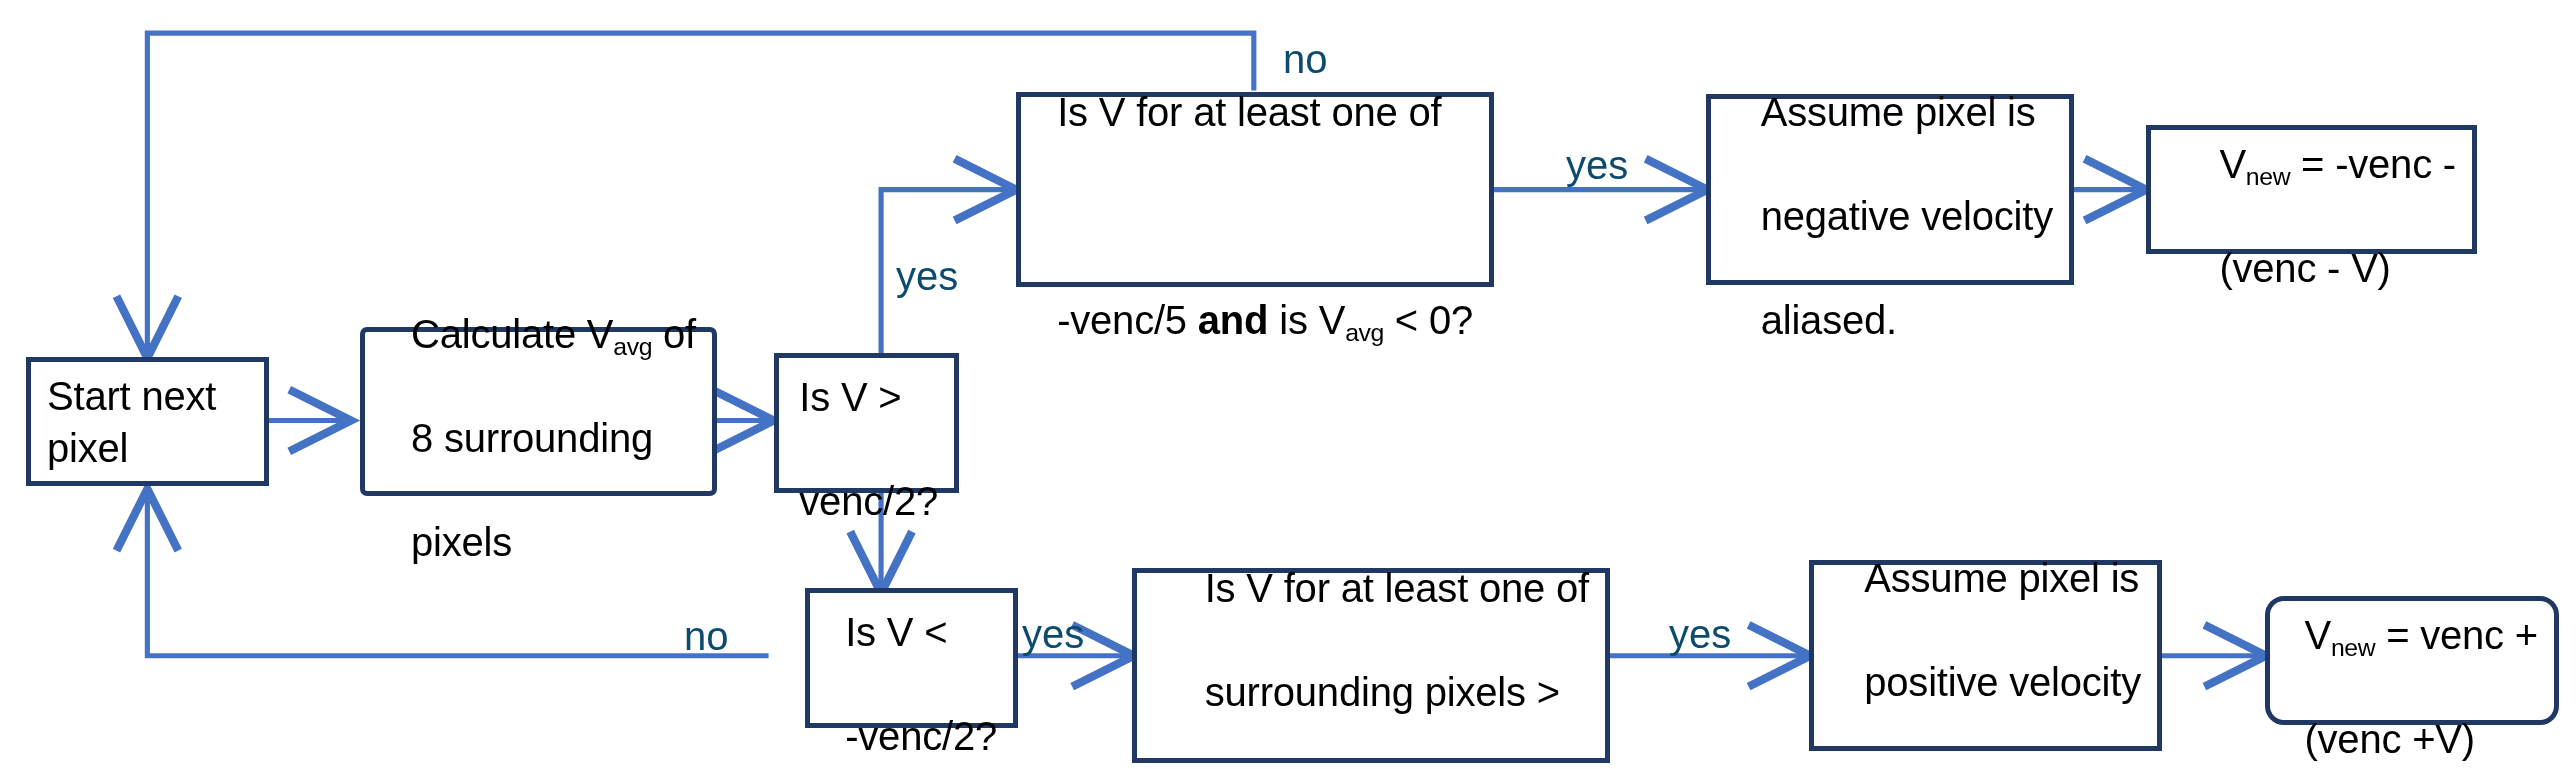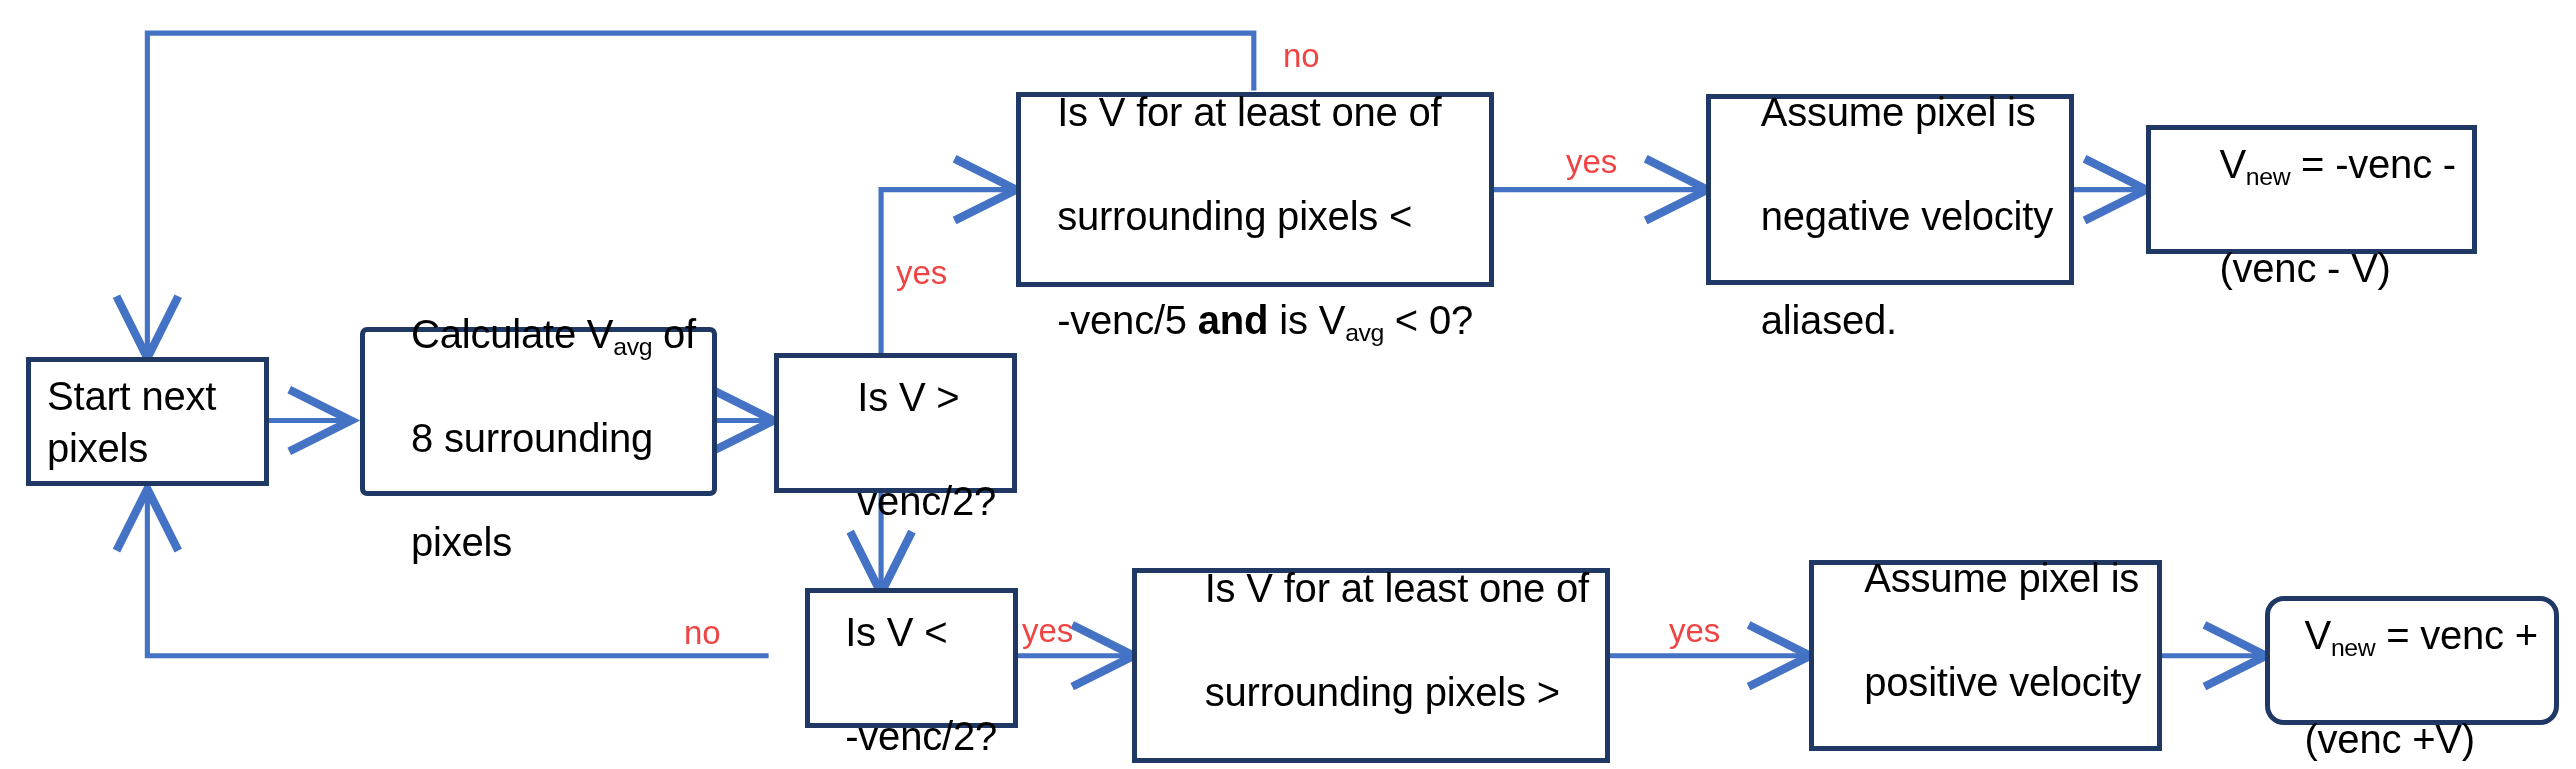--- a/index.html
+++ b/index.html
@@ -48,22 +48,22 @@
   sub {
     font-size: 0.62em;
     vertical-align: baseline;
     position: relative;
     top: 0.32em;
     letter-spacing: -0.4px;
   }
   .edge-label {
     position: absolute;
     font-family: "Liberation Sans", sans-serif;
-    font-size: 33px;
-    color: #ef4444;
+    font-size: 40px;
+    color: #0c4a6e;
     z-index: 4;
     white-space: nowrap;
   }
 </style>
 </head>
 <body>
 
 <div id="canvas">
 
   <svg id="edges" viewBox="0 0 3503 1046" xmlns="http://www.w3.org/2000/svg">
@@ -92,49 +92,49 @@
 
       <path d="M 2188,892 L 2455,892"></path>
 
       <path d="M 2935,892 L 3075,892"></path>
 
       <path d="M 1045,892 L 200,892 L 200,672"></path>
     </g>
   </svg>
 
   <div class="node" style="left:26px; top:357px; width:243px; height:129px;">
-    <div class="txt" style="white-space:normal; max-width:206px;">Start next pixels</div>
+    <div class="txt" style="white-space:normal; max-width:206px;">Start next pixel</div>
   </div>
 
   <div class="node" style="left:360px; top:327px; width:357px; height:169px;border-radius:7px;">
     <div class="txt">
       <span>Calculate V</span><sub>avg</sub><span> of</span><br>
       <span>8 surrounding</span><br>
       <span>pixels</span>
     </div>
   </div>
 
-  <div class="node" style="left:774px; top:353px; width:243px; height:140px;">
+  <div class="node" style="left:774px; top:353px; width:185px; height:140px;">
     <div class="txt">
       <span>Is V  &gt;</span><br>
       <span>venc/2?</span>
     </div>
   </div>
 
   <div class="node" style="left:805px; top:588px; width:213px; height:140px;">
     <div class="txt">
       <span>Is V &lt;</span><br>
       <span>-venc/2?</span>
     </div>
   </div>
 
   <div class="node" style="left:1016px; top:92px; width:478px; height:195px;">
     <div class="txt">
       <span>Is V for at least one of</span><br>
-      <span>surrounding pixels  &lt;</span><br>
+      <br>
       <span>-venc/5 </span><b>and</b><span> is V</span><sub>avg</sub><span> &lt; 0?</span>
     </div>
   </div>
 
   <div class="node" style="left:1132px; top:568px; width:478px; height:195px;">
     <div class="txt">
       <span>Is V for at least one of</span><br>
       <span>surrounding pixels &gt;</span><br>
       
     </div>

